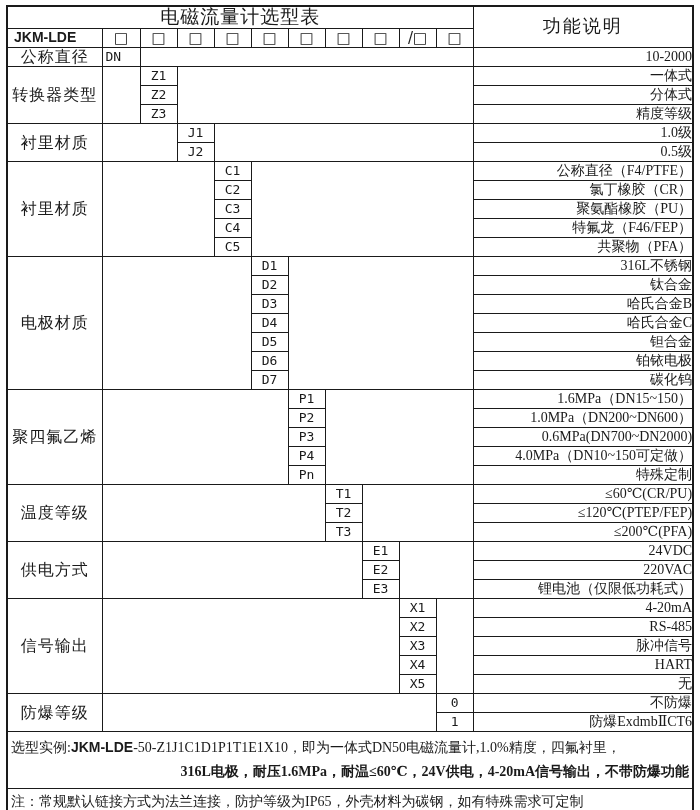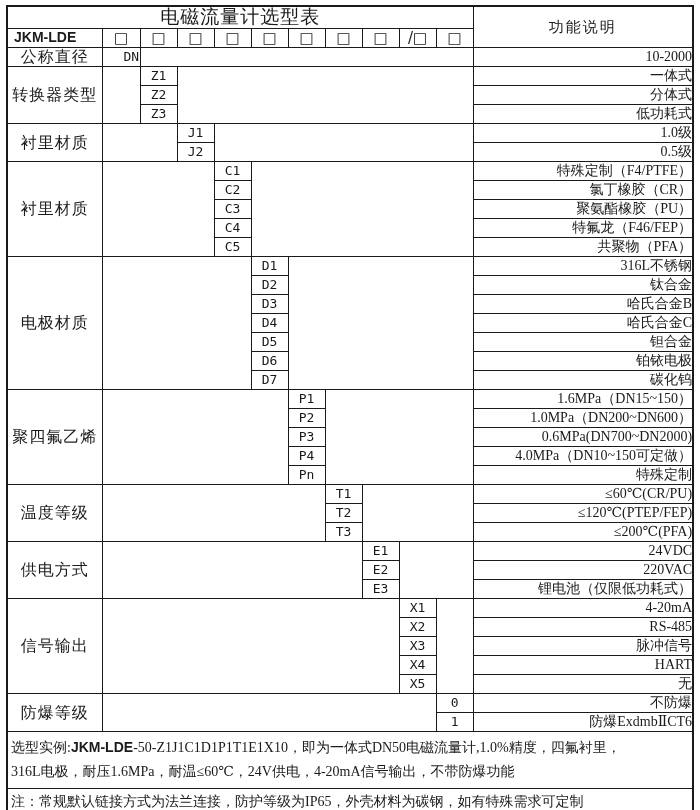--- a/index.html
+++ b/index.html
@@ -18,45 +18,45 @@
     color:#1a1a1a;
     text-align:center;
     vertical-align:middle;
     padding:0;
     overflow:hidden;
     white-space:nowrap;
     height:18px;
     line-height:1.1;
   }
   td.title-cell { font-size:19px; height:19px; letter-spacing:1px; }
-  td.fn-header { font-size:15px; letter-spacing:2px; }
+  td.fn-header { font-size:18px; letter-spacing:2px; }
   td.model-cell {
     font-family:"Liberation Sans","DejaVu Sans",sans-serif;
     font-weight:bold;
     text-align:left;
     padding-left:6px;
     font-size:14px;
   }
   td.box-cell { font-size:15px; font-family:"DejaVu Sans",sans-serif; }
   td.lbl { font-size:16px; letter-spacing:1px; }
   td.code {
     font-family:"DejaVu Sans Mono","Liberation Mono",monospace;
     font-size:13px;
   }
-  td.code-dn { text-align:left; padding-left:21px; }
+  td.code-dn { text-align:left; padding-left:3px; }
   td.desc { font-size:14px;text-align:right; }
   td.example-cell {
     height:52px;
     text-align:left;
     padding:2px 3px;
     white-space:normal;
     line-height:1.7;
     margin-left:43px;
   }
-  .example-line2 { text-align:left; }
+  .example-line2 { text-align:right;font-weight:bold; }
   .model-bold { font-family:"Liberation Sans","DejaVu Sans",sans-serif; font-weight:bold; }
   td.note-cell {
     height:26px;
     text-align:left;
     padding-left:3px;
     font-size:14px;
   }
 </style>
 </head>
 <body>
@@ -111,41 +111,41 @@
     <td class="code">Z1</td>
     <td rowspan="3" colspan="8"></td>
     <td class="desc">一体式</td>
   </tr>
   <tr>
     <td class="code">Z2</td>
     <td class="desc">分体式</td>
   </tr>
   <tr>
     <td class="code">Z3</td>
-    <td class="desc">低功耗式</td>
+    <td class="desc">精度等级</td>
   </tr>
 
   <tr>
     <td class="lbl" rowspan="2">衬里材质</td>
     <td rowspan="2" colspan="2"></td>
     <td class="code">J1</td>
     <td rowspan="2" colspan="7"></td>
     <td class="desc">1.0级</td>
   </tr>
   <tr>
     <td class="code">J2</td>
     <td class="desc">0.5级</td>
   </tr>
 
   <tr>
     <td class="lbl" rowspan="5">衬里材质</td>
     <td rowspan="5" colspan="3"></td>
     <td class="code">C1</td>
     <td rowspan="5" colspan="6"></td>
-    <td class="desc">特殊定制（F4/PTFE）</td>
+    <td class="desc">公称直径（F4/PTFE）</td>
   </tr>
   <tr>
     <td class="code">C2</td>
     <td class="desc">氯丁橡胶（CR）</td>
   </tr>
   <tr>
     <td class="code">C3</td>
     <td class="desc">聚氨酯橡胶（PU）</td>
   </tr>
   <tr>

